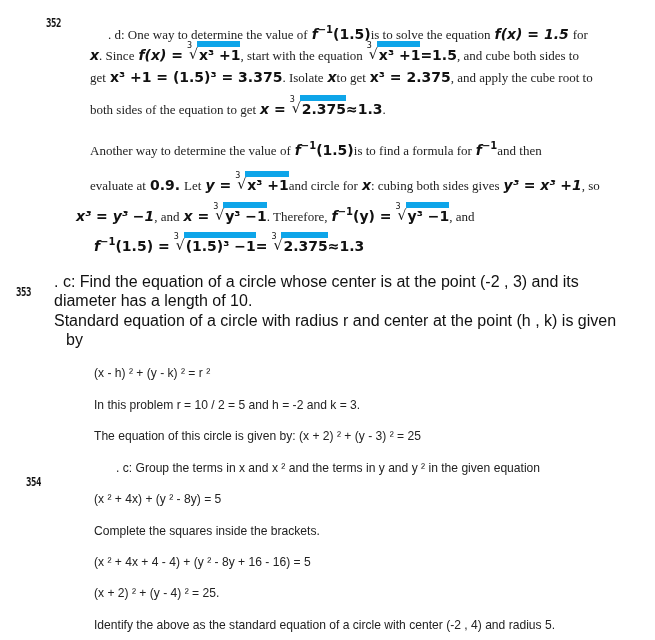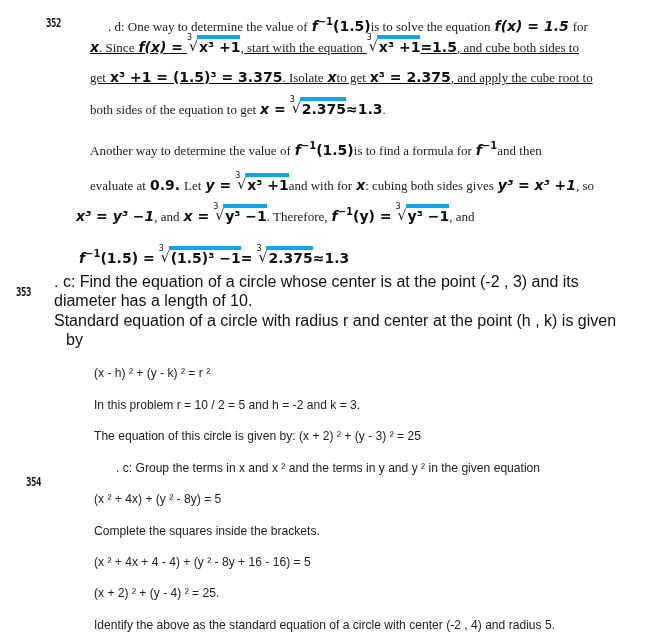--- a/index.html
+++ b/index.html
@@ -6,44 +6,44 @@
   body { width:655px; height:640px; position:relative; overflow:hidden; color:#111; }
   .abs { position:absolute; white-space:nowrap; }
   .qnum { font-family:"DejaVu Sans Mono", monospace; font-weight:bold; font-size:12px; transform:scaleX(0.75); transform-origin:left top; letter-spacing:-0.5px; }
   .serif { font-family:"Liberation Serif", serif; font-size:13px; color:#222; }
   .math { font-family:"DejaVu Sans", sans-serif; font-weight:bold; font-size:14px; color:#111; }
   .mathi { font-family:"DejaVu Sans", sans-serif; font-style:italic; font-weight:bold; font-size:14px; }
   .sup { font-size:10px; vertical-align:6px; }
   .root { display:inline-block; position:relative; padding-left:10px; }
   .root .idx { position:absolute; left:0; top:-6px; font-size:8px; font-weight:normal; }
   .root .sym { position:absolute; left:2px; top:-1px; font-weight:normal; font-size:14px; }
-  .root .rad { border-top:4px solid #0ea5e9; padding-left:2px; }
+  .root .rad { border-top:6px solid #0ea5e9; padding-left:2px; }
   .sans { font-family:"Liberation Sans", sans-serif; font-size:16px; color:#111; }
   .small { font-family:"Liberation Sans", sans-serif; font-size:13px; color:#222; transform:scaleX(0.93); transform-origin:left top; }
 </style>
 </head>
 <body>
 
 <div class="abs qnum" style="left:46px;top:16px;">352</div>
 
-<div class="abs" style="left:108px;top:16px;">
+<div class="abs" style="left:108px;top:24px;">
   <span class="serif">. d: One way to determine the value of</span>
   <span class="mathi">f</span><span class="math sup">−1</span><span class="math">(1.5)</span><span class="serif">is to solve the equation</span>
   <span class="mathi">f(x) = 1.5</span>
   <span class="serif">for</span>
 </div>
 
-<div class="abs" style="left:90px;top:38px;text-decoration:underline;">
+<div class="abs" style="left:90px;top:46px;">
   <span class="mathi">x</span><span class="serif">. Since</span>
   <span class="mathi">f(x) =</span>
   <span class="math root"><span class="idx">3</span><span class="sym">√</span><span class="rad">x³ +1</span></span><span class="serif">, start with the equation</span>
   <span class="math root"><span class="idx">3</span><span class="sym">√</span><span class="rad">x³ +1</span></span><span class="math">=1.5</span><span class="serif">, and cube both sides to</span>
 </div>
 
-<div class="abs" style="left:90px;top:68px;text-decoration:underline;">
+<div class="abs" style="left:90px;top:68px;">
   <span class="serif">get</span>
   <span class="math">x³ +1 = (1.5)³ = 3.375</span><span class="serif">. Isolate</span>
   <span class="mathi">x</span><span class="serif">to get</span>
   <span class="math">x³ = 2.375</span><span class="serif">, and apply the cube root to</span>
 </div>
 
 <div class="abs" style="left:90px;top:100px;">
   <span class="serif">both sides of the equation to get</span>
   <span class="mathi">x =</span>
   <span class="math root"><span class="idx">3</span><span class="sym">√</span><span class="rad">2.375</span></span><span class="math">≈1.3</span><span class="serif">.</span>
@@ -53,34 +53,34 @@
   <span class="serif">Another way to determine the value of</span>
   <span class="mathi">f</span><span class="math sup">−1</span><span class="math">(1.5)</span><span class="serif">is to find a formula for</span>
   <span class="mathi">f</span><span class="math sup">−1</span><span class="serif">and then</span>
 </div>
 
 <div class="abs" style="left:90px;top:176px;">
   <span class="serif">evaluate at</span>
   <span class="math">0.9.</span>
   <span class="serif">Let</span>
   <span class="mathi">y =</span>
-  <span class="math root"><span class="idx">3</span><span class="sym">√</span><span class="rad">x³ +1</span></span><span class="serif">and with for</span>
+  <span class="math root"><span class="idx">3</span><span class="sym">√</span><span class="rad">x³ +1</span></span><span class="serif">and circle for</span>
   <span class="mathi">x</span><span class="serif">: cubing both sides gives</span>
   <span class="mathi">y³ = x³ +1</span><span class="serif">, so</span>
 </div>
 
 <div class="abs" style="left:76px;top:206px;">
   <span class="mathi">x³ = y³ −1</span><span class="serif">, and</span>
   <span class="mathi">x =</span>
   <span class="math root"><span class="idx">3</span><span class="sym">√</span><span class="rad">y³ −1</span></span><span class="serif">. Therefore,</span>
   <span class="mathi">f</span><span class="math sup">−1</span><span class="math">(y) =</span>
   <span class="math root"><span class="idx">3</span><span class="sym">√</span><span class="rad">y³ −1</span></span><span class="serif">, and</span>
 </div>
 
-<div class="abs" style="left:79px;top:236px;margin-top:12px;">
+<div class="abs" style="left:94px;top:236px;">
   <span class="mathi">f</span><span class="math sup">−1</span><span class="math">(1.5) =</span>
   <span class="math root"><span class="idx">3</span><span class="sym">√</span><span class="rad">(1.5)³ −1</span></span><span class="math">=</span>
   <span class="math root"><span class="idx">3</span><span class="sym">√</span><span class="rad">2.375</span></span><span class="math">≈1.3</span>
 </div>
 
 <div class="abs qnum" style="left:16px;top:285px;">353</div>
 <div class="abs sans" style="left:54px;top:273px;">. c: Find the equation of a circle whose center is at the point (-2 , 3) and its</div>
 <div class="abs sans" style="left:54px;top:292px;">diameter has a length of 10.</div>
 <div class="abs sans" style="left:54px;top:312px;">Standard equation of a circle with radius r and center at the point (h , k) is given</div>
 <div class="abs sans" style="left:66px;top:331px;">by</div>

